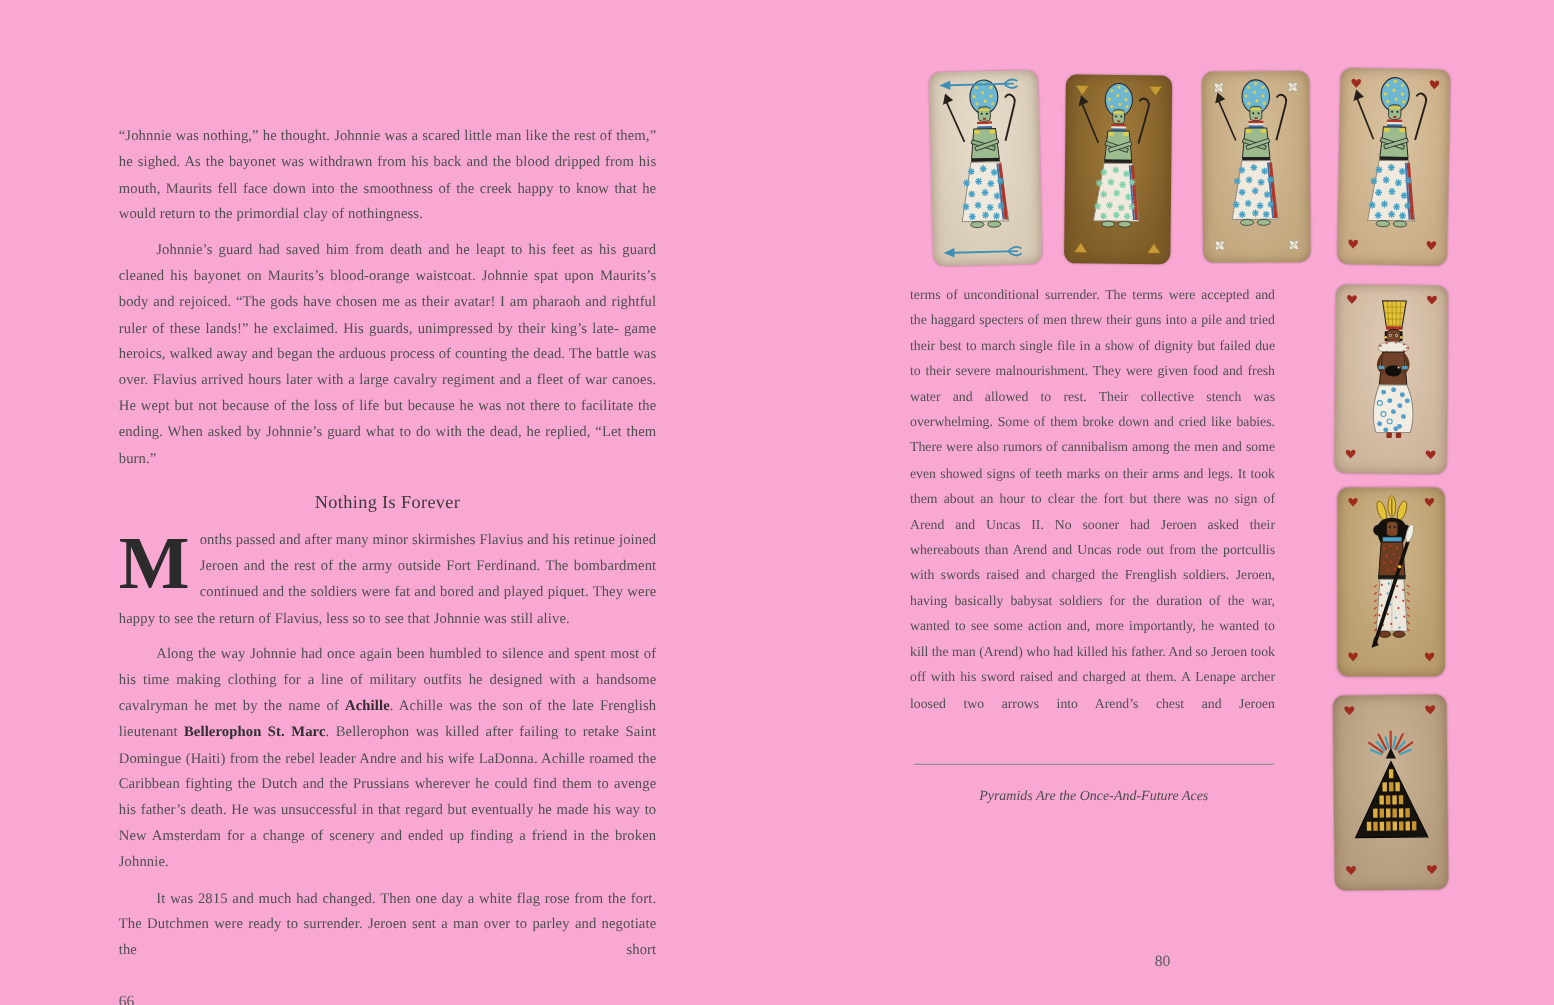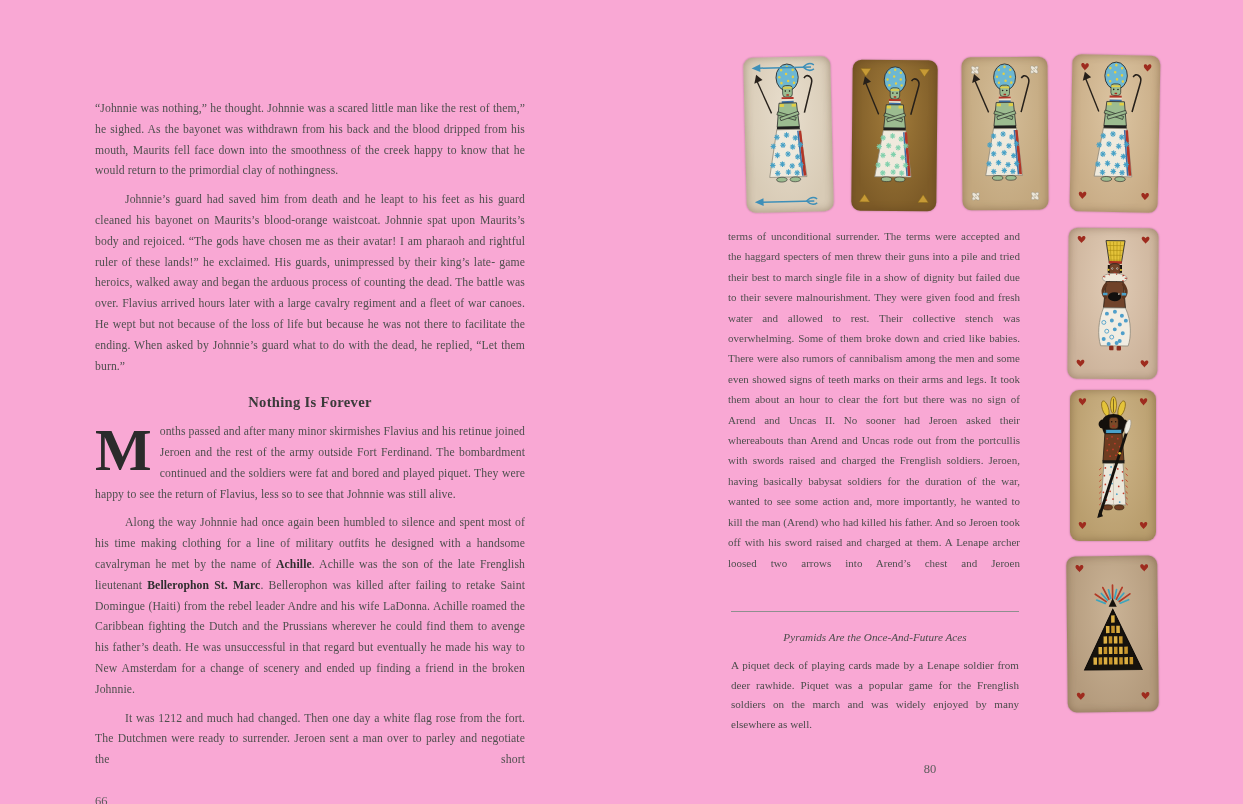--- a/index.html
+++ b/index.html
@@ -5,21 +5,21 @@
   html,body{margin:0;padding:0;background:#ffffff;}
   .page{position:relative;width:1243px;height:804px;background:#f9a8d4;overflow:hidden;
         font-family:"Liberation Serif","DejaVu Serif",serif;color:#4f4f4f;}
 
   
   .left-col{position:absolute;left:95px;top:99px;width:430px;
             font-size:11.7px;line-height:20.8px;letter-spacing:0.1px;text-align:justify;}
   .para{margin:0 0 8px 0;}
   .indent{text-indent:30px;}
   .just-last{text-align-last:justify;}
-  .heading{font-weight:bold;font-size:14.6px;color:#3a3a3a;text-align:center;
+  .heading{font-weight:normal;font-size:14.6px;color:#3a3a3a;text-align:center;
            margin:15px 0 9px 0;letter-spacing:0.3px;}
   .dropcap{float:left;font-size:60px;line-height:50px;padding:3px 8px 0 0;
            color:#2b2b2b;font-weight:bold;}
   b{color:#2e2e2e;}
 
   
   .right-col{position:absolute;left:728px;top:226px;width:292px;
              font-size:11px;line-height:20.4px;text-align:justify;text-align-last:justify;}
   .right-col p{margin:0;}
 
@@ -50,21 +50,21 @@
 
 <div class="page">
 
   <section>
     <div class="left-col">
       <p class="para">“Johnnie was nothing,” he thought.  Johnnie was a scared little man like the rest of them,” he sighed. As the bayonet was withdrawn from his back and the blood dripped from his mouth, Maurits fell face down into the smoothness of the creek happy to know that he would return to the primordial clay of nothingness.</p>
       <p class="para indent">Johnnie’s guard had saved him from death and he leapt to his feet as his guard cleaned his bayonet on Maurits’s blood-orange waistcoat.  Johnnie spat upon Maurits’s body and rejoiced. “The gods have chosen me as their avatar!  I am pharaoh and rightful ruler of these lands!” he exclaimed. His guards, unimpressed by their king’s late- game heroics, walked away and began the arduous process of counting the dead.  The battle was over. Flavius arrived hours later with a large cavalry regiment and a fleet of war canoes. He wept but not because of the loss of life but because he was not there to facilitate the ending. When asked by Johnnie’s guard what to do with the dead, he replied, “Let them burn.”</p>
       <h2 class="heading">Nothing Is Forever</h2>
       <p class="para"><span class="dropcap">M</span><span>onths passed and after many minor skirmishes Flavius and his retinue joined Jeroen and the rest of the army outside Fort Ferdinand. The bombardment continued and the soldiers were fat and bored and played piquet. They were happy to see the return of Flavius, less so to see that Johnnie was still alive.</span></p>
       <p class="para indent"><span>Along the way Johnnie had once again been humbled to silence and spent most of his time making clothing for a line of military outfits he designed with a handsome cavalryman he met by the name of </span><b>Achille</b><span>. Achille was the son of the late Frenglish lieutenant </span><b>Bellerophon St. Marc</b><span>.  Bellerophon was killed after failing to retake Saint Domingue (Haiti) from the rebel leader Andre and his wife LaDonna. Achille roamed the Caribbean fighting the Dutch and the Prussians wherever he could find them to avenge his father’s death.  He was unsuccessful in that regard but eventually he made his way to New Amsterdam for a change of scenery and ended up finding a friend in the broken Johnnie.</span></p>
-      <p class="para indent just-last">It was 1212 and much had changed. Then one day a white flag rose from the fort.  The Dutchmen were ready to surrender.  Jeroen sent a man over to parley and negotiate the short</p>
+      <p class="para indent just-last">It was 2815 and much had changed. Then one day a white flag rose from the fort.  The Dutchmen were ready to surrender.  Jeroen sent a man over to parley and negotiate the short</p>
     </div>
     <div class="pagenum pn-left">66</div>
   </section>
 
   <section>
 
     <div class="playing-card c1" style="background: radial-gradient(at 50% 35%, rgb(232, 222, 205) 0%, rgb(216, 203, 182) 75%);">
         <svg viewBox="0 0 90 155" preserveAspectRatio="none" xmlns="http://www.w3.org/2000/svg">
           <line x1="28" y1="56" x2="14" y2="24" stroke="#26201a" stroke-width="1.4"></line>
           <polygon points="11,26 13,17 19.5,22.5" fill="#26201a"></polygon>
@@ -840,18 +840,17 @@
         </svg>
       </div>
 
     <div class="right-col">
       <p>terms of unconditional surrender.  The terms were accepted and the haggard specters of men threw their guns into a pile and tried their best to march single file in a show of dignity but failed due to their severe malnourishment.  They were given food and fresh water and allowed to rest.  Their collective stench was overwhelming.  Some of them broke down and cried like babies.  There were also rumors of cannibalism among the men and some even showed signs of teeth marks on their arms and legs.  It took them about an hour to clear the fort but there was no sign of Arend and Uncas II.  No sooner had Jeroen asked their whereabouts than Arend and Uncas rode out from the portcullis with swords raised and charged the Frenglish soldiers. Jeroen, having basically babysat soldiers for the duration of the war, wanted to see some action and, more importantly, he wanted to kill the man (Arend) who had killed his father. And so Jeroen took off with his sword raised and charged at them. A Lenape archer loosed two arrows into Arend’s chest and Jeroen</p>
     </div>
 
     <div class="caption">
       <hr class="cap-rule">
       <div class="cap-title">Pyramids Are the Once-And-Future Aces</div>
-      <p class="cap-body">A piquet deck of playing cards made by a Lenape soldier from deer rawhide.  Piquet was a popular game for the Frenglish soldiers on the march and was widely enjoyed by many elsewhere as well.</p>
     </div>
 
     <div class="pagenum pn-right">80</div>
   </section>
 </div>
 
 </body></html>

